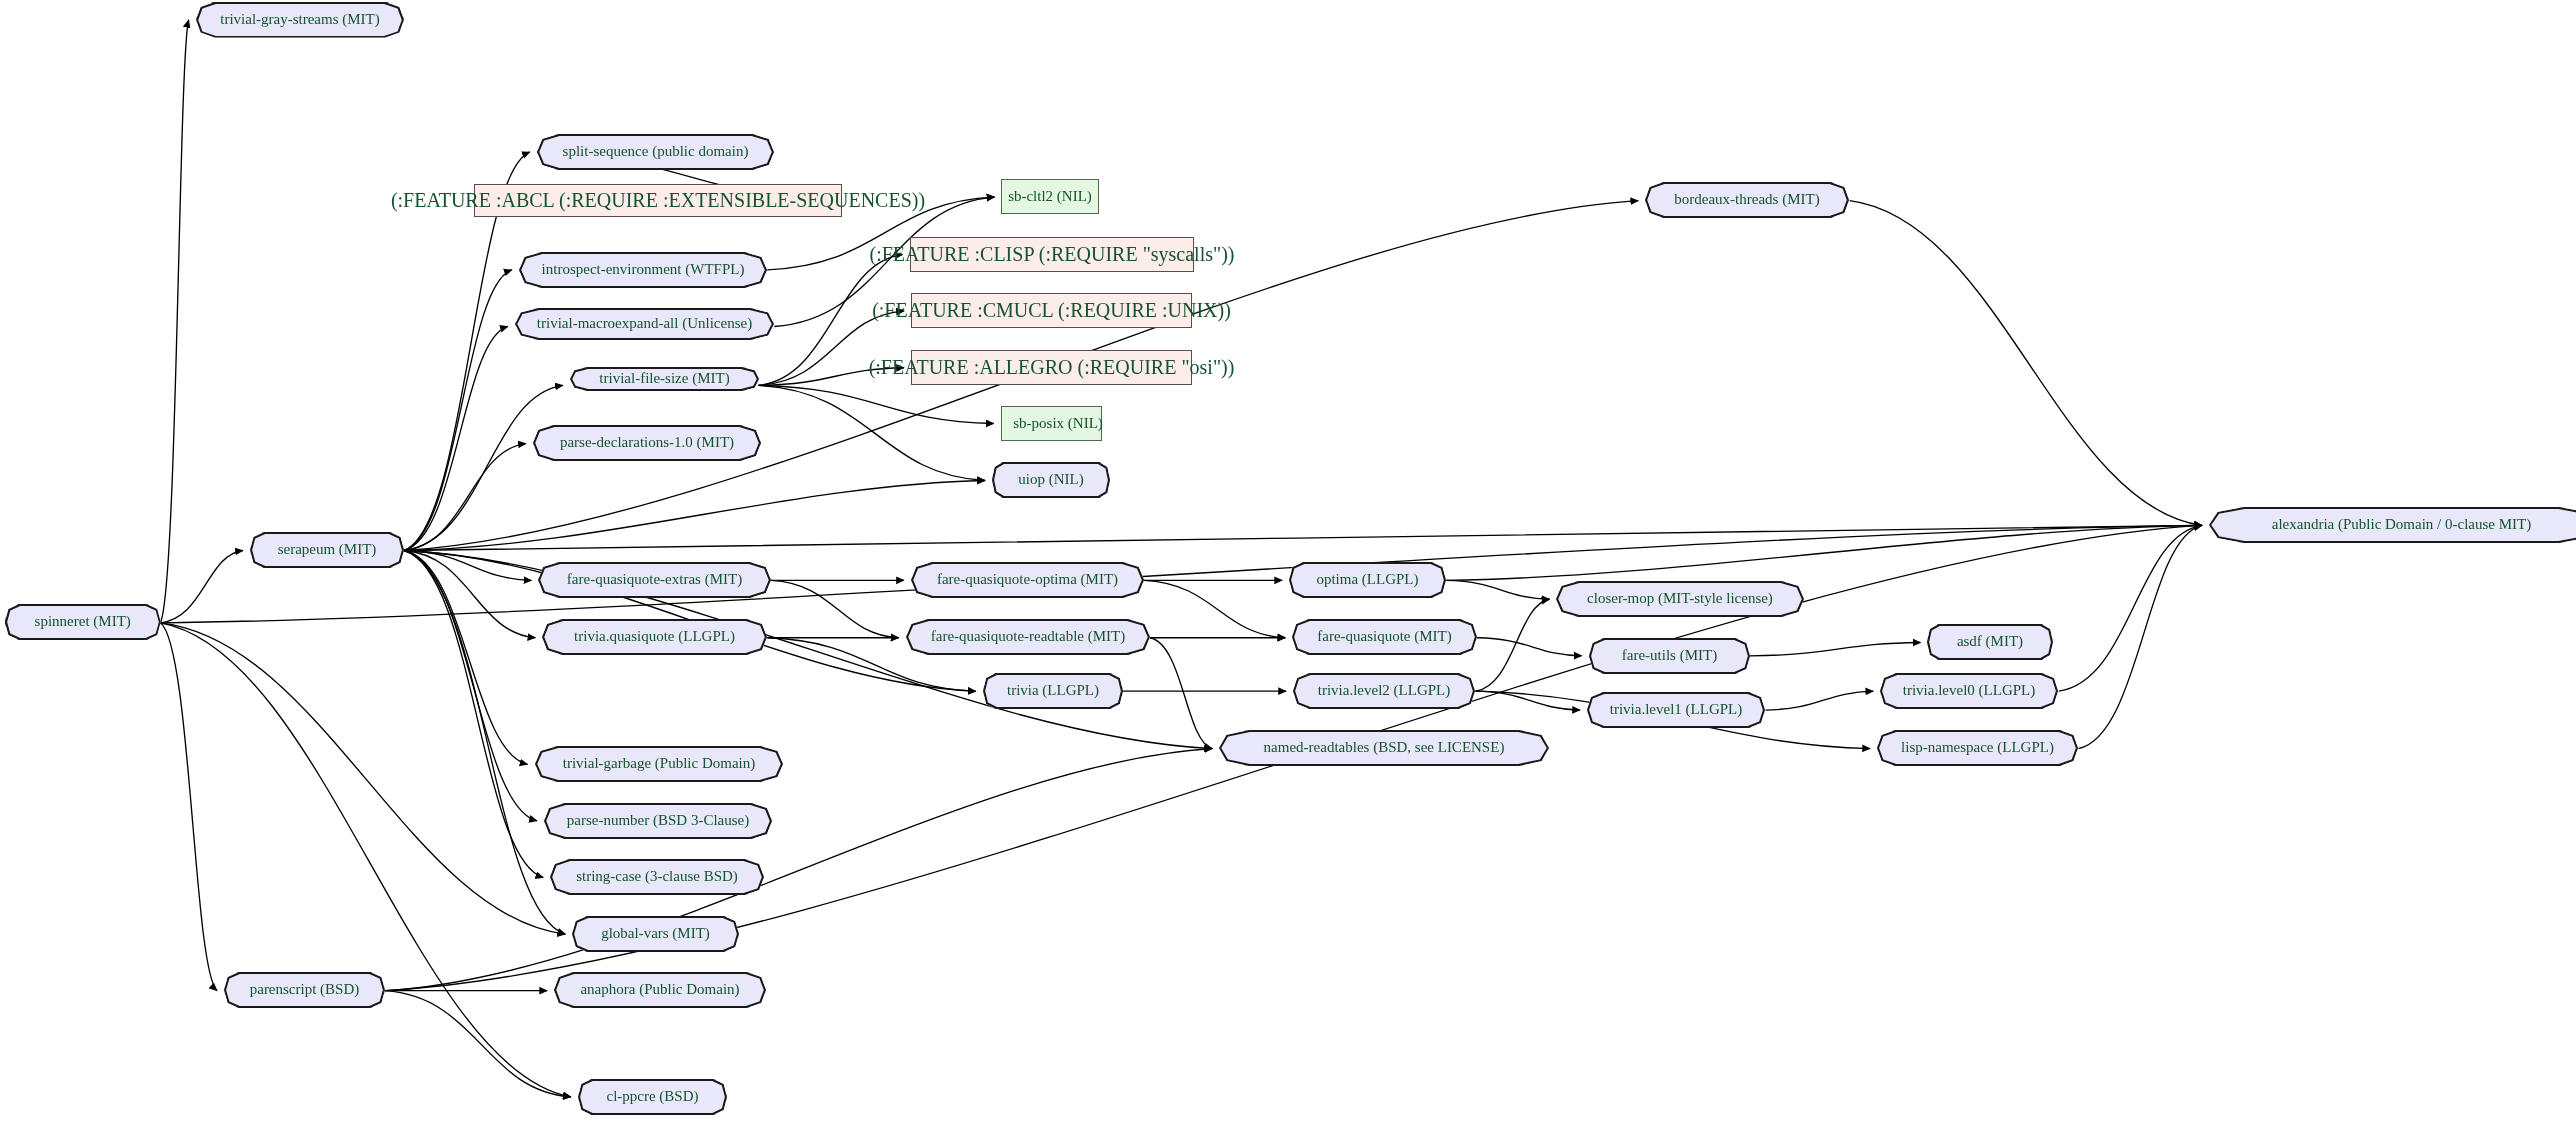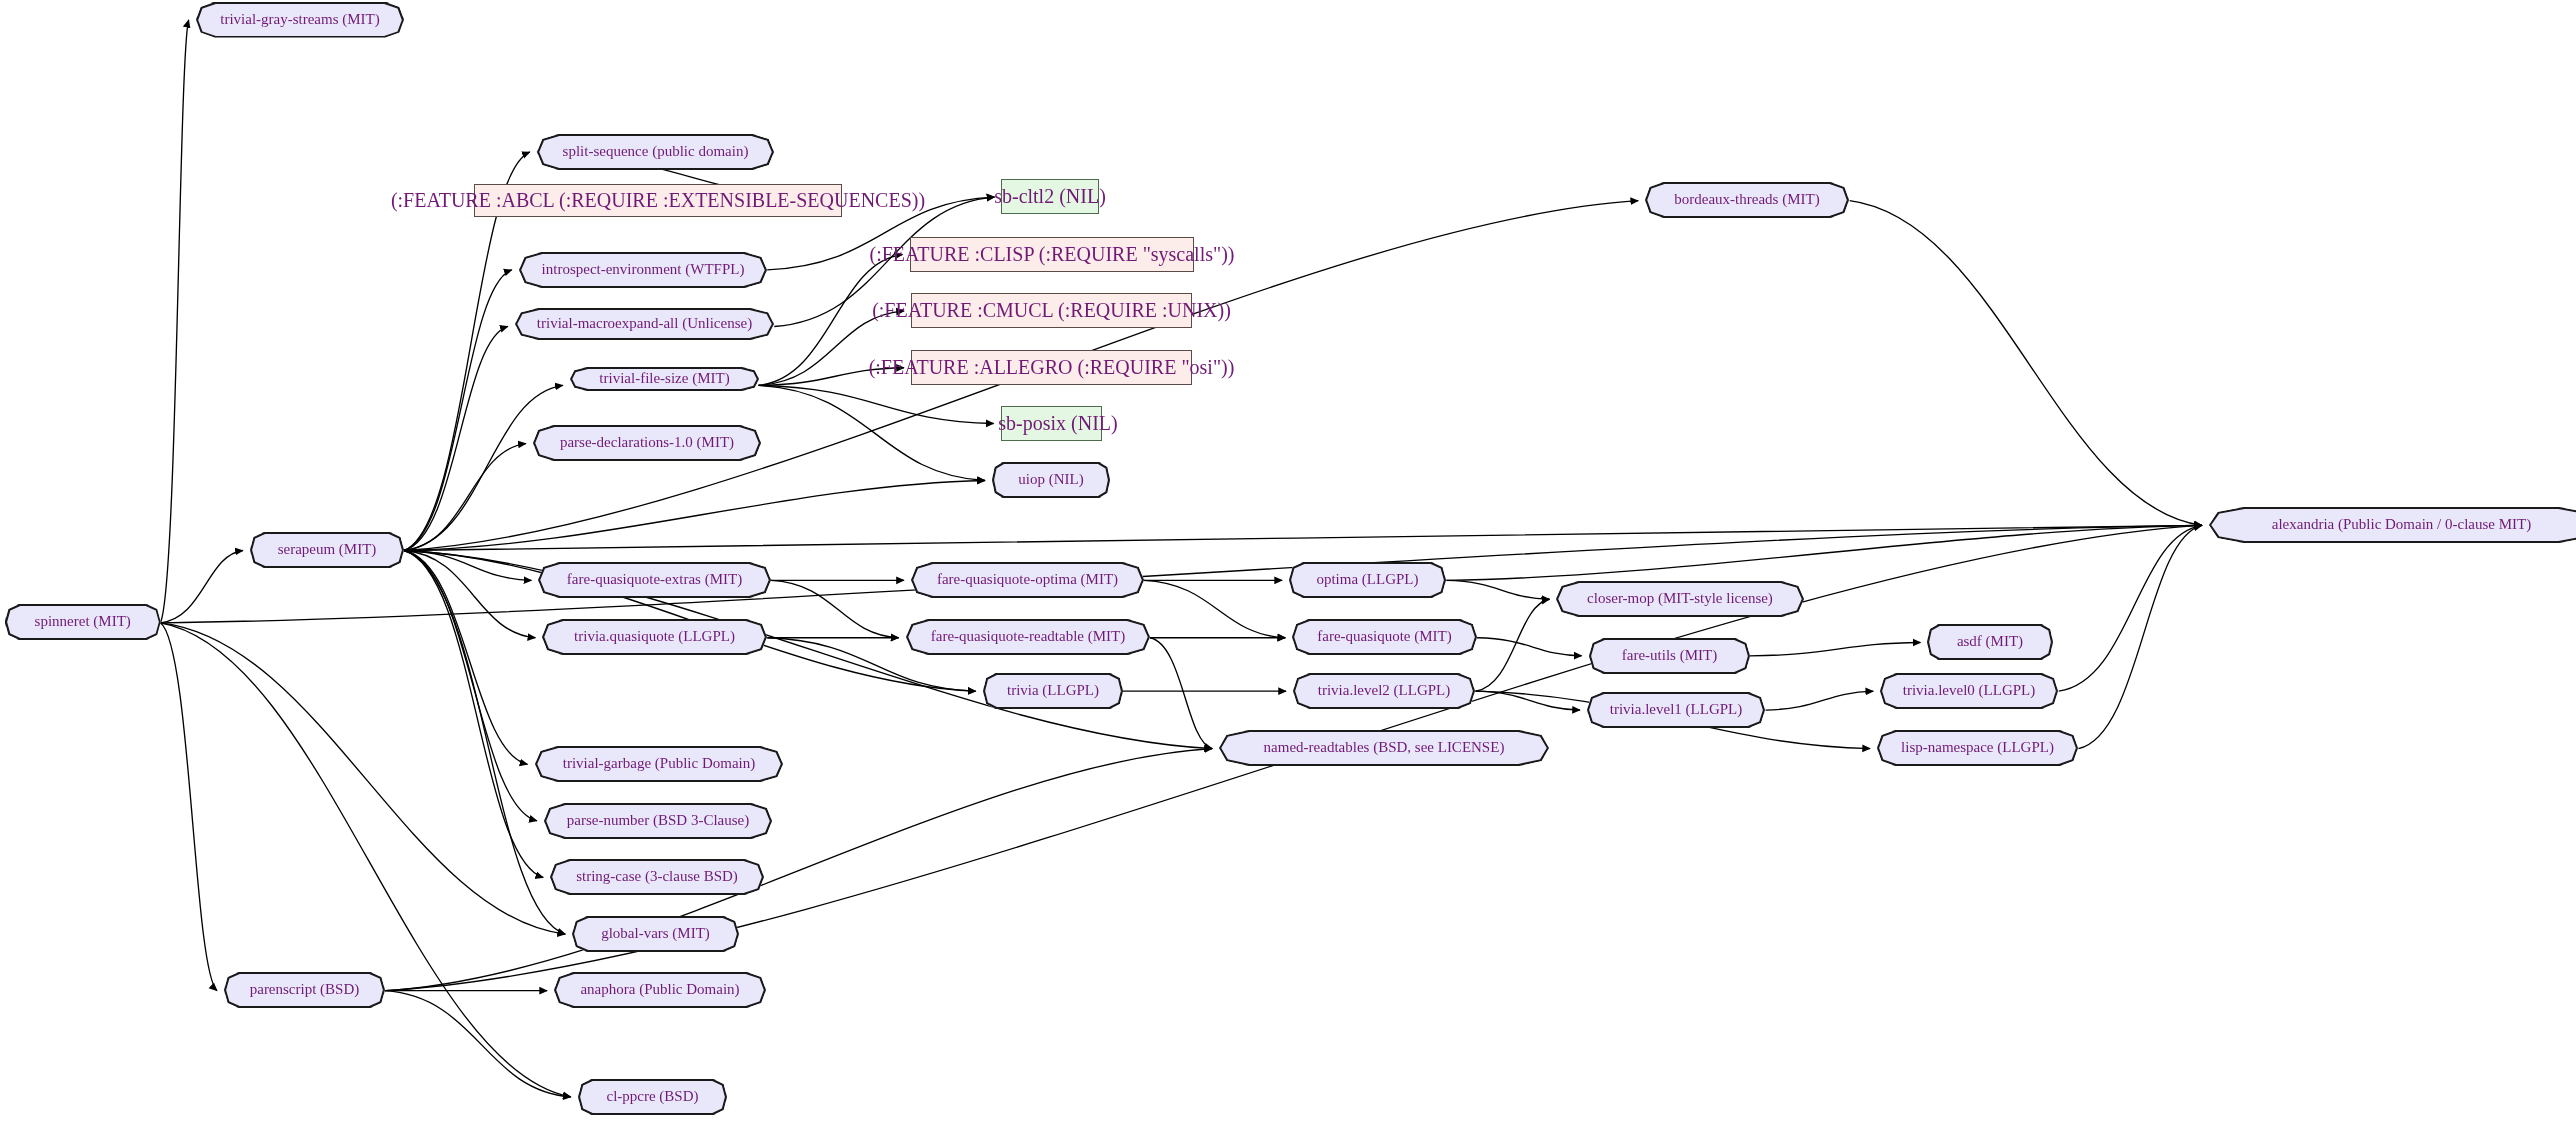--- a/index.html
+++ b/index.html
@@ -23,21 +23,21 @@
     pointer-events: none;
   }
   .node {
     position: absolute;
     box-sizing: border-box;
     display: flex;
     align-items: center;
     justify-content: center;
     text-align: left;
     font-size: 15px;
-    color: #701a75;
+    color: #14532d;
     white-space: nowrap;
     line-height: 1.05;
   }
   .node .nlabel {
     position: relative;
     z-index: 2;
     padding: 0 4.7px;
   }
   
   .node.oct {
@@ -85,21 +85,21 @@
   
   .node.featurebox {
     background: #fcecea;
     border: 1.4px solid #5a4a48;
     font-size: 20px;
   }
   
   .node.sysbox {
     background: #e4f7e2;
     border: 1.4px solid #4f6b4d;
-    font-size: 20px;
+    font-size: 15px;
   }
 </style>
 </head>
 <body>
 
 <div id="canvas">
   <svg id="edge-layer" viewBox="0 0 3277 1428" xmlns="http://www.w3.org/2000/svg">
     <defs>
       <marker id="arrow" viewBox="0 0 12 12" refX="10" refY="6" markerWidth="7" markerHeight="7" orient="auto-start-reverse">
         <path d="M 0 1 L 11 6 L 0 11 z" fill="#000000"></path>

